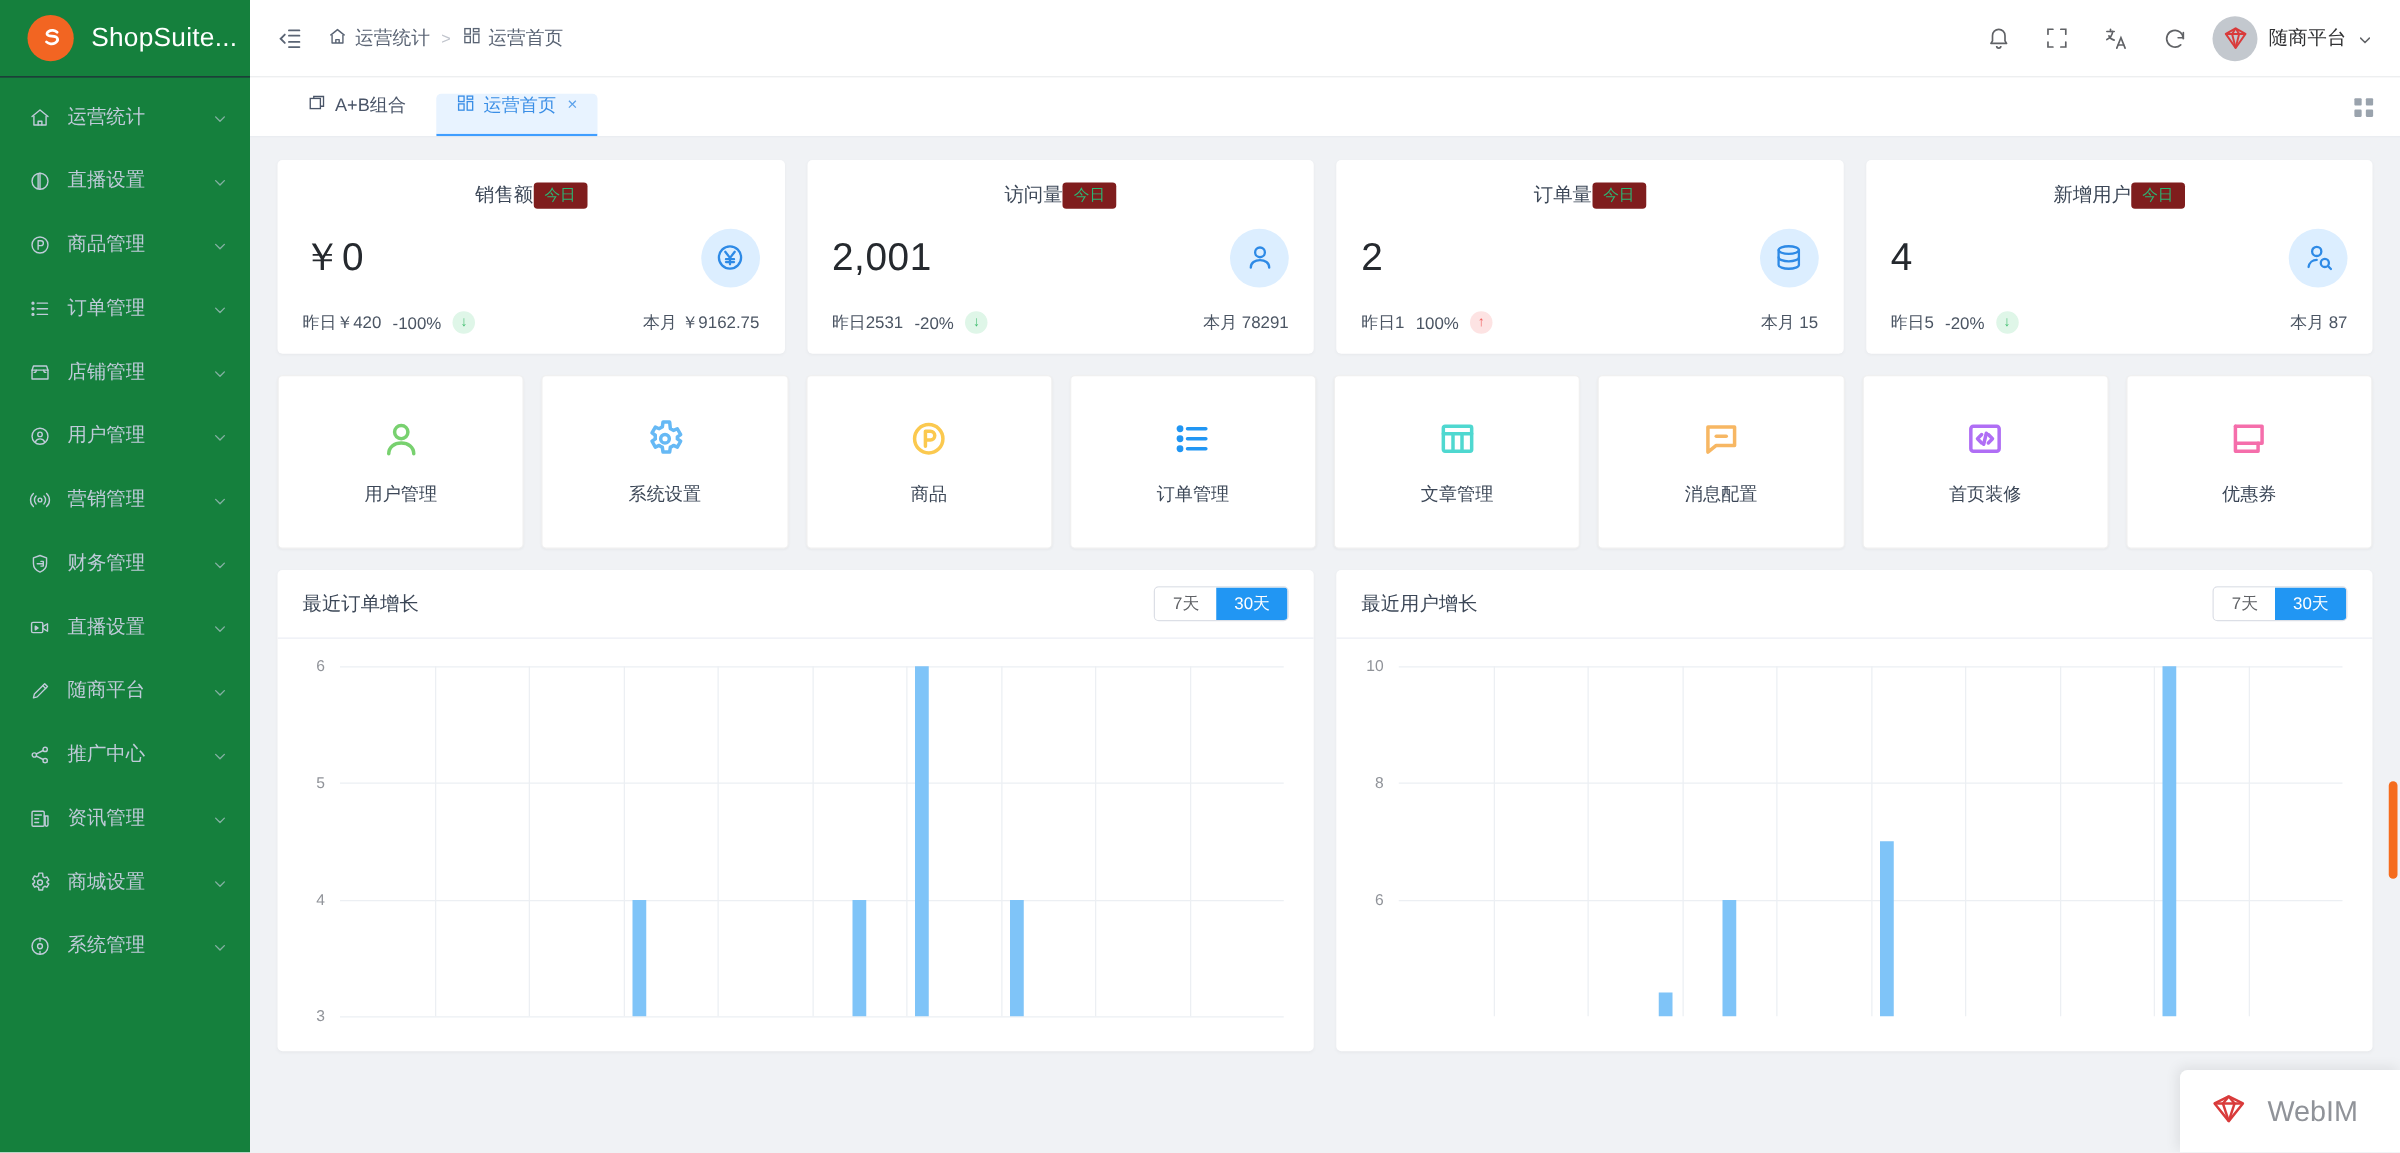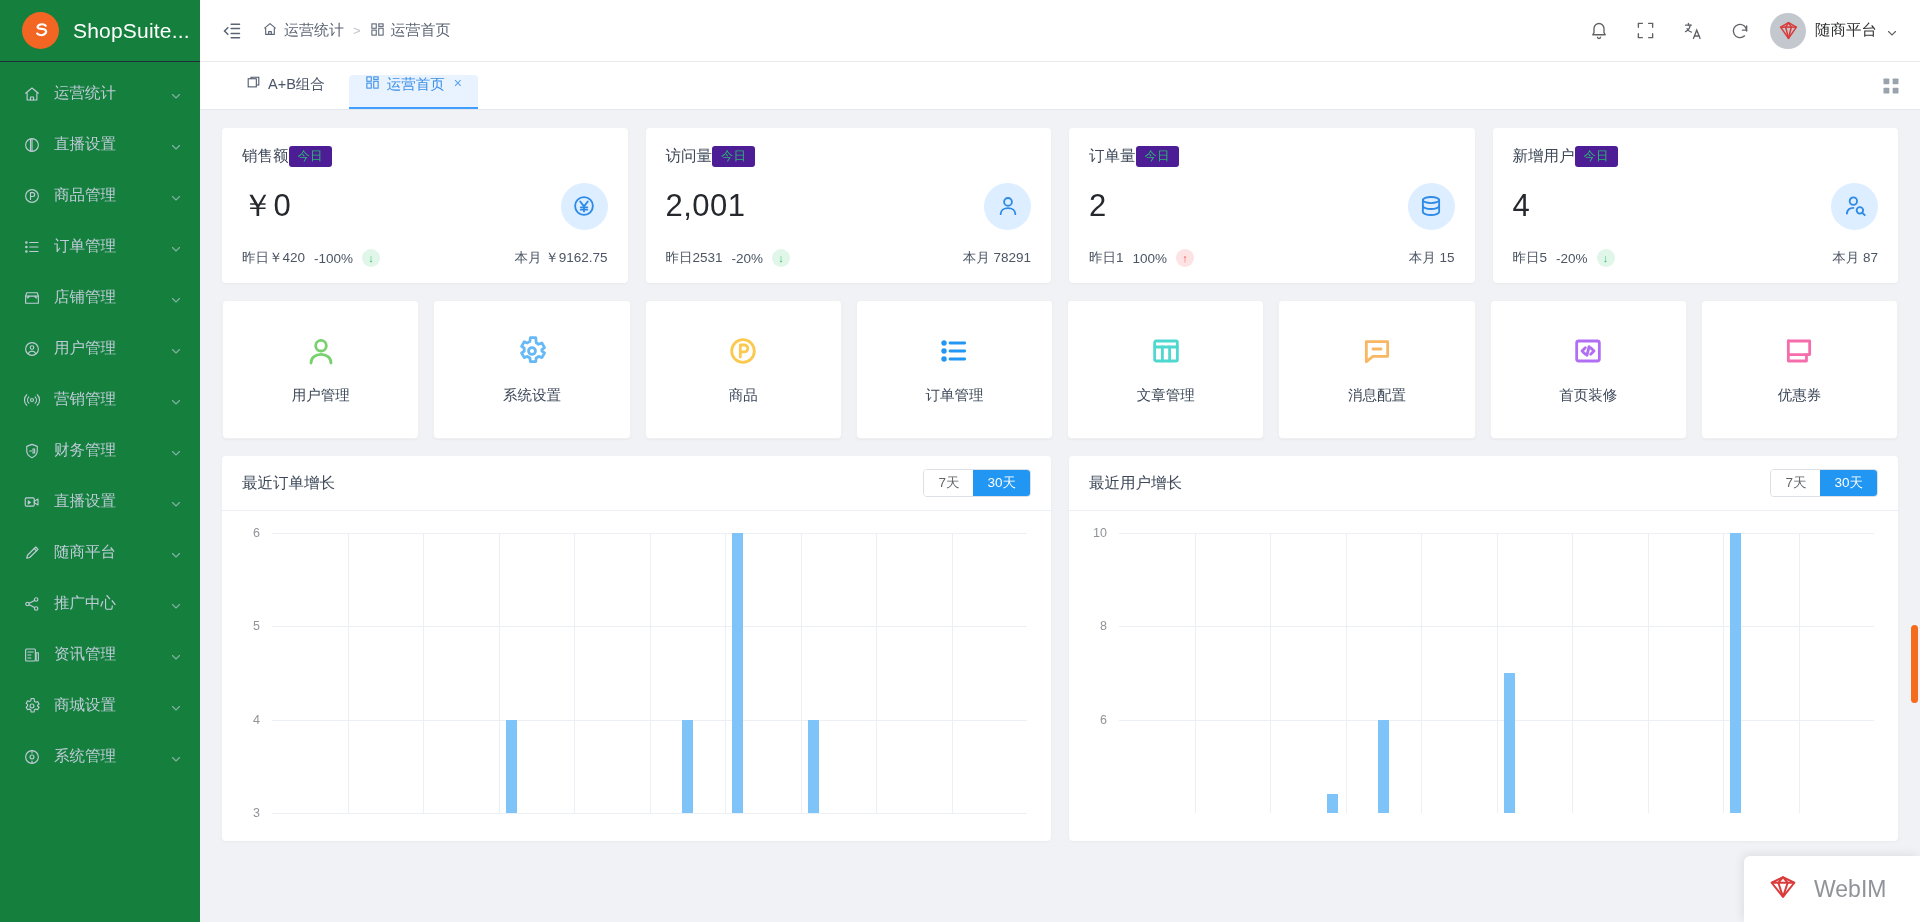--- a/index.html
+++ b/index.html
@@ -86,24 +86,24 @@
   .grid-btn { align-self: center; width: 22px; height: 22px; color: #9aa3ad; cursor: pointer; display:flex;align-items:center;justify-content:center;}
 
   
   .content { flex: 1; overflow: hidden; padding: 18px 22px 0 22px; position: relative; }
 
   .stat-row { display: flex; gap: 18px; }
   .stat-card {
     flex: 1; background: #fff; border-radius: 4px; padding: 18px 20px 16px 20px;
     box-shadow: 0 1px 3px rgba(0,0,0,.04); position: relative; min-height: 155px;
   }
-  .sc-head { display: flex; align-items: flex-start; justify-content: flex-start; }
+  .sc-head { display: flex; align-items: flex-start; justify-content: center; }
   .sc-title { font-size: 15.5px; color: #3c4757; }
   .sc-badge {
-    background: #4c1d95; color: #2bb673; font-size: 12.5px;
+    background: #7f1d1d; color: #2bb673; font-size: 12.5px;
     padding: 3px 9px; border-radius: 3px; line-height: 1.2;
   }
   .sc-mid { display: flex; align-items: center; justify-content: space-between; margin-top: 10px; height: 58px; }
   .sc-value { font-size: 31px; color: #25292e; font-weight: 400; letter-spacing: .5px; }
   .sc-icon-wrap {
     width: 47px; height: 47px; border-radius: 50%; background: #dceeff;
     display: flex; align-items: center; justify-content: center; flex: none;
   }
   .sc-foot { display: flex; align-items: center; justify-content: space-between; margin-top: 14px; font-size: 13.5px; color: #4b5563; }
   .sc-foot-l { display: flex; align-items: center; gap: 9px; }

